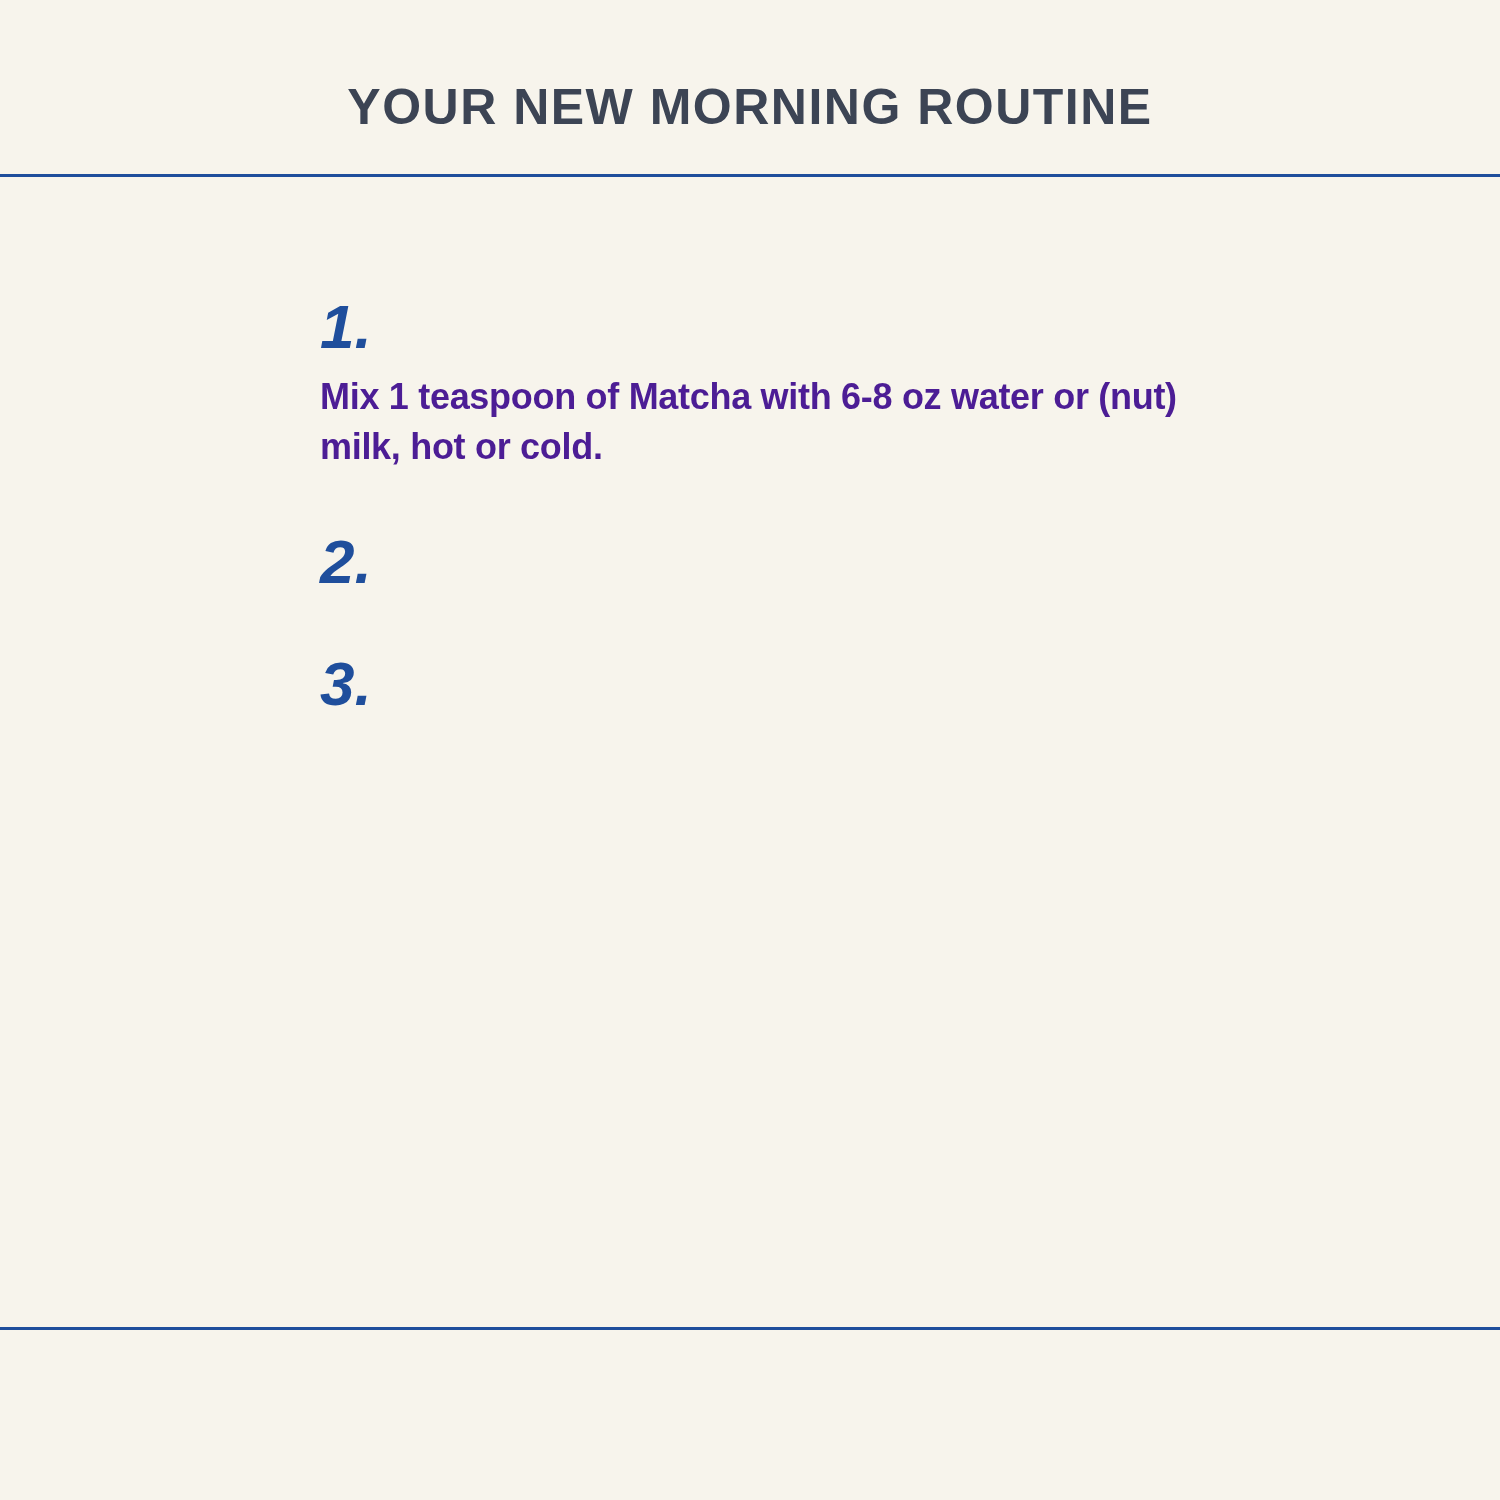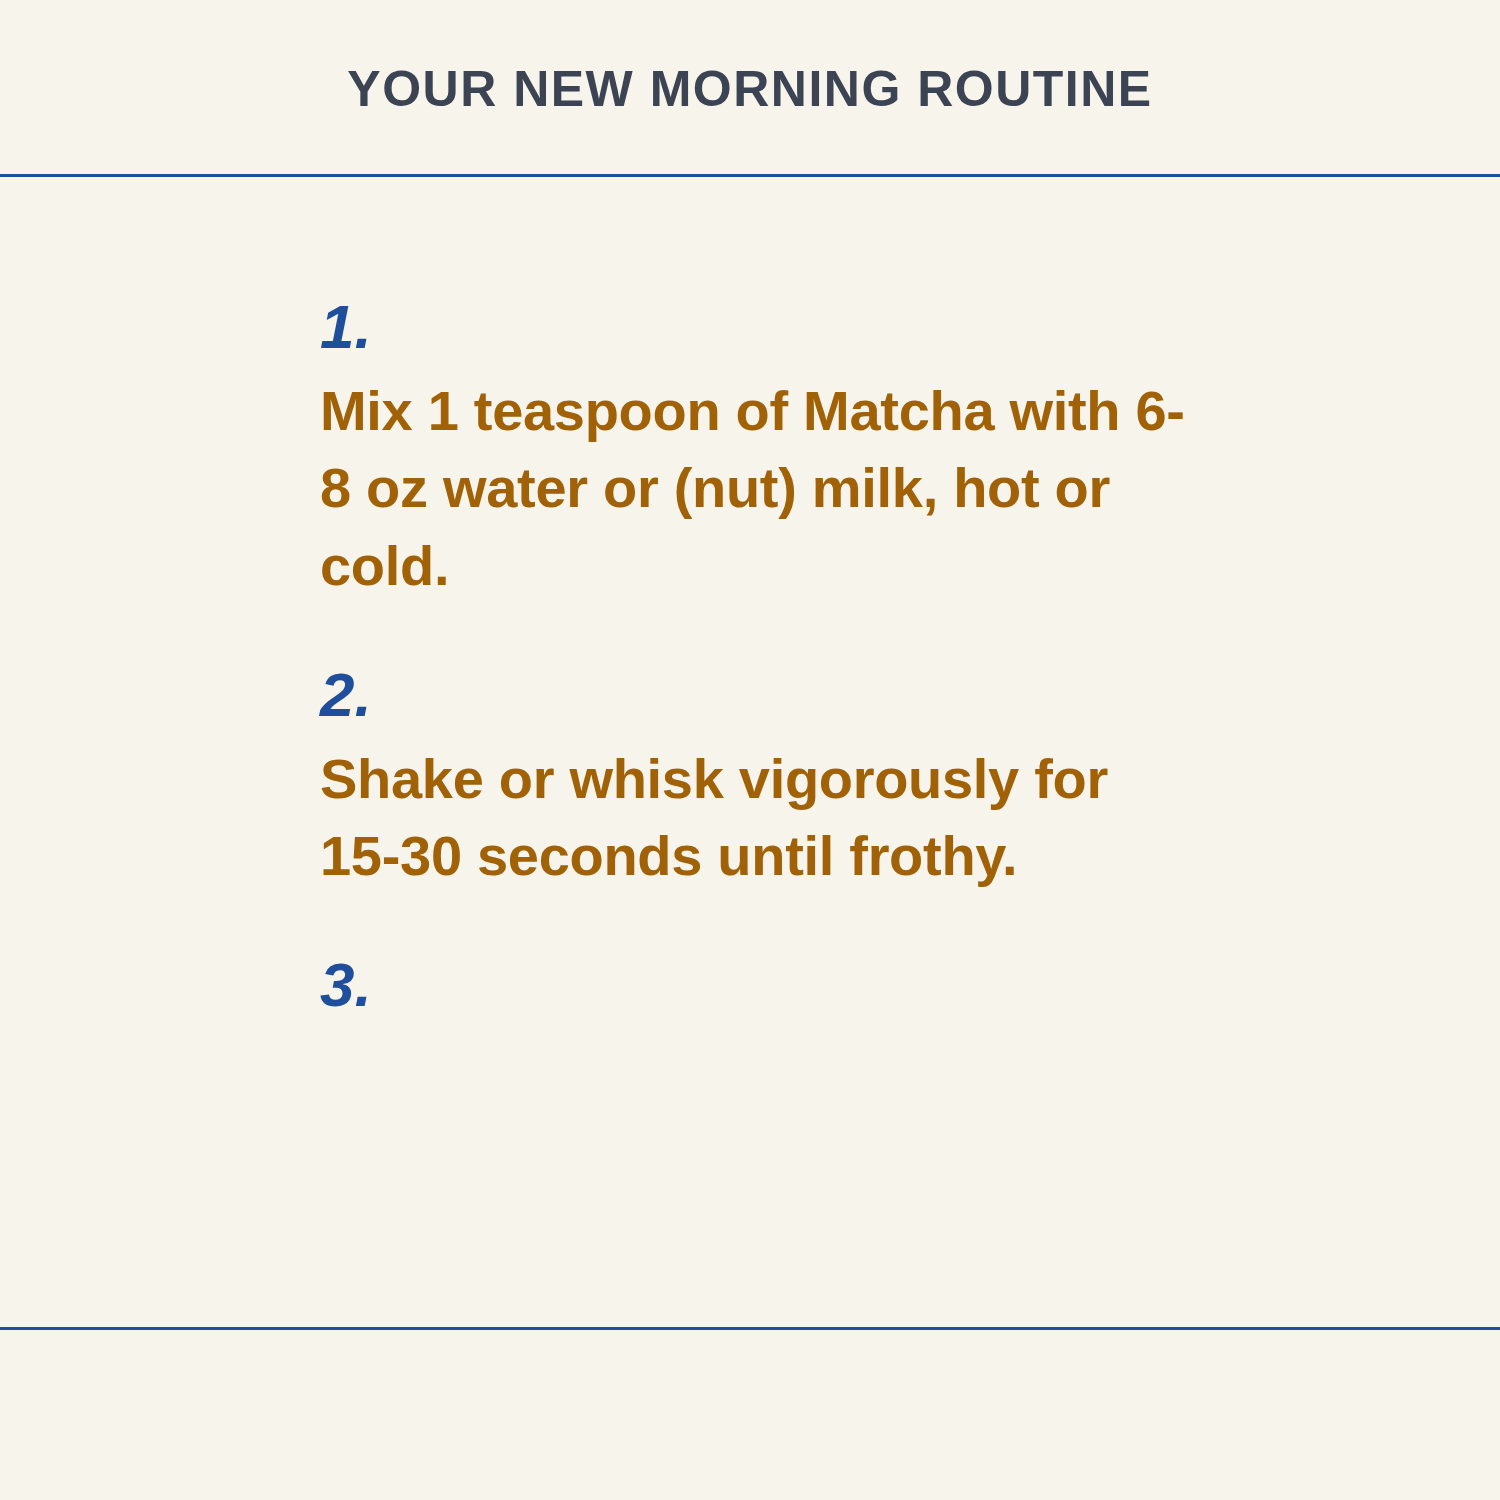--- a/index.html
+++ b/index.html
@@ -15,21 +15,21 @@
   }
   .page {
     position: relative;
     width: 1500px;
     height: 1500px;
     background: #f7f4ec;
     box-sizing: border-box;
   }
   .heading {
     position: absolute;
-    top: 62px;
+    top: 80px;
     left: 0;
     width: 1500px;
     text-align: center;
     font-size: 50px;
     font-weight: bold;
     letter-spacing: 1.5px;
     color: #3c4454;
     text-transform: uppercase;
     line-height: 1.1;
   }
@@ -57,23 +57,23 @@
   }
   .step-number {
     font-size: 62px;
     font-weight: bold;
     font-style: italic;
     color: #1f4e9c;
     line-height: 1.0;
     margin-bottom: 14px;
   }
   .step-text {
-    font-size: 56px;
+    font-size: 36px;
     font-weight: bold;
-    color: #a16207;
+    color: #4c1d95;
     line-height: 1.38;
     letter-spacing: -0.3px;
     max-width: 870px;
   }
 </style>
 </head>
 <body>
 
 <div class="page">
 
@@ -83,21 +83,20 @@
 
   <div class="steps">
 
     <div class="step">
       <div class="step-number">1.</div>
       <div class="step-text">Mix 1 teaspoon of Matcha with 6-8 oz water or (nut) milk, hot or cold.</div>
     </div>
 
     <div class="step">
       <div class="step-number">2.</div>
-      <div class="step-text">Shake or whisk vigorously for 15-30 seconds until frothy.</div>
     </div>
 
     <div class="step">
       <div class="step-number">3.</div>
     </div>
 
   </div>
 
   <div class="rule rule-bottom"></div>
 

